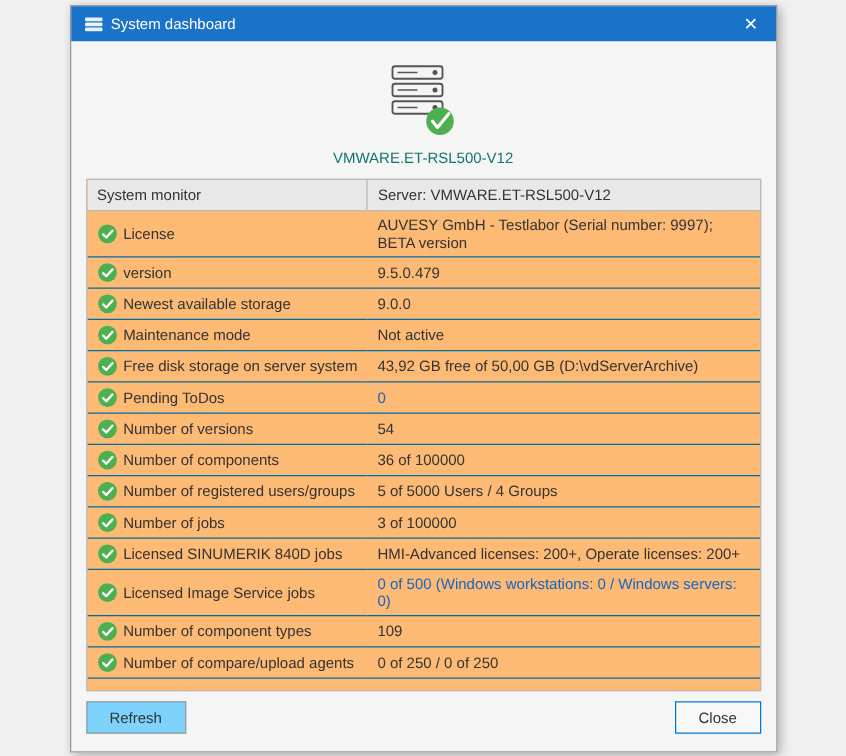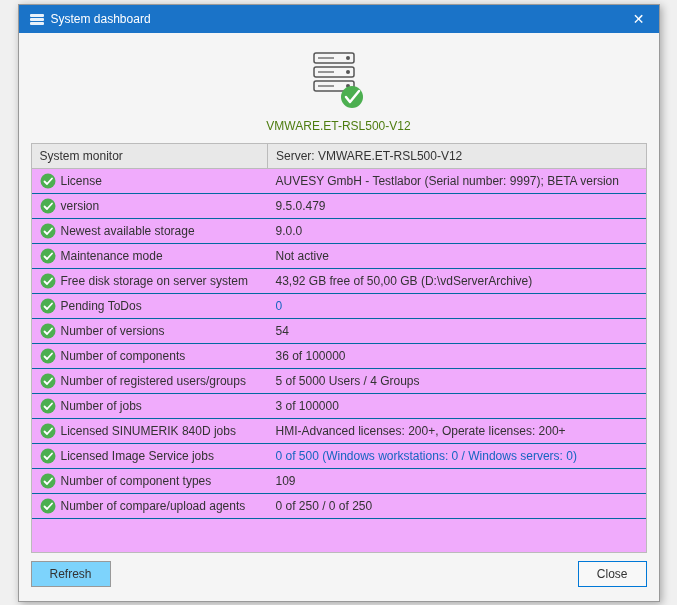--- a/index.html
+++ b/index.html
@@ -8,21 +8,21 @@
       font-size: 12px;
       background: #f0f0f0;
       display: flex;
       justify-content: center;
       align-items: center;
       width: 677px;
       height: 605px;
       overflow: hidden;
     }
     .window {
-      width: 642px;
+      width: 566px;
       height: 598px;
       background: #f5f5f5;
       border: 1px solid #999;
       box-shadow: 2px 2px 8px rgba(0,0,0,0.3);
       display: flex;
       flex-direction: column;
     }
     .title-bar {
       background: #1a73c8;
       color: white;
@@ -72,28 +72,28 @@
       position: relative;
       width: 70px;
       height: 70px;
       margin-bottom: 4px;
     }
     .server-icon svg {
       width: 70px;
       height: 70px;
     }
     .server-name {
-      color: #4d7c0f;
+      color: #0f766e;
       font-size: 12px;
       font-weight: 500;
     }
     .table-container {
       flex: 1;
       border: 1px solid #bbb;
-      background: #f0abfc;
+      background: #fdba74;
       overflow: auto;
     }
     table {
       width: 100%;
       border-collapse: collapse;
       font-size: 12px;
     }
     thead tr {
       background: #e8e8e8;
       border-bottom: 1px solid #bbb;

